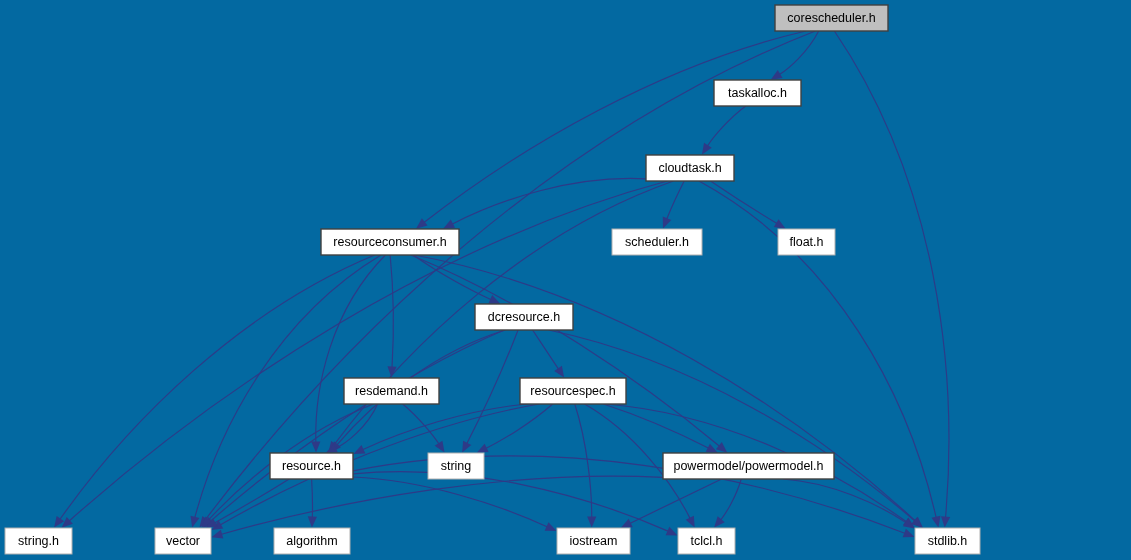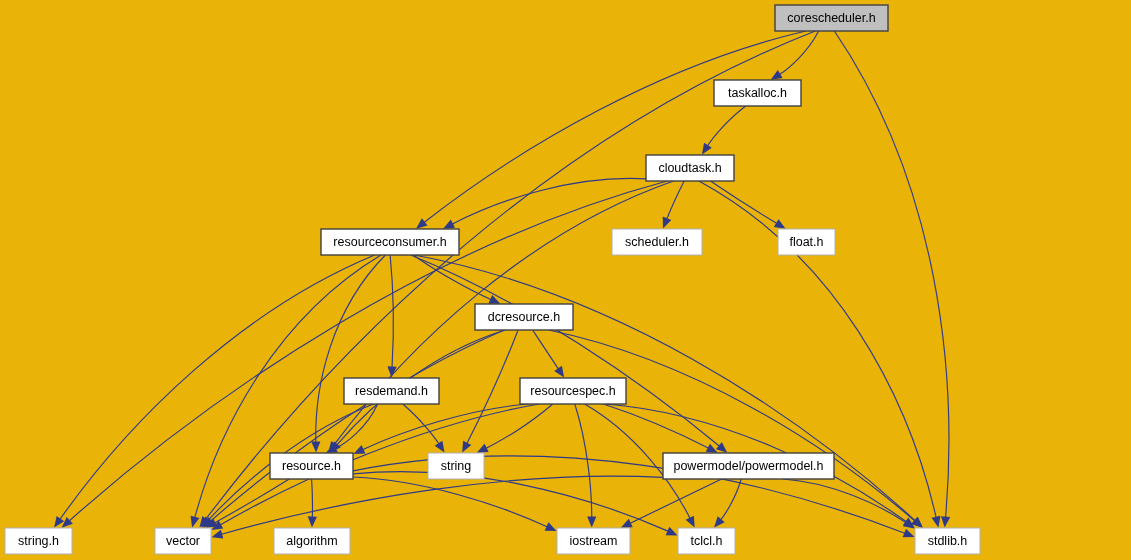--- a/index.html
+++ b/index.html
@@ -8,21 +8,21 @@
     background: #ffffff;
   }
   body {
     font-family: "Liberation Sans", sans-serif;
   }
   #graph-root {
     position: relative;
     width: 1131px;
     height: 560px;
     overflow: hidden;
-    background: #eab308;
+    background: #0369a1;
   }
   svg#depgraph {
     display: block;
     width: 1131px;
     height: 560px;
   }
   .node-box {
     fill: #ffffff;
     stroke: #b0b0b0;
     stroke-width: 1;

